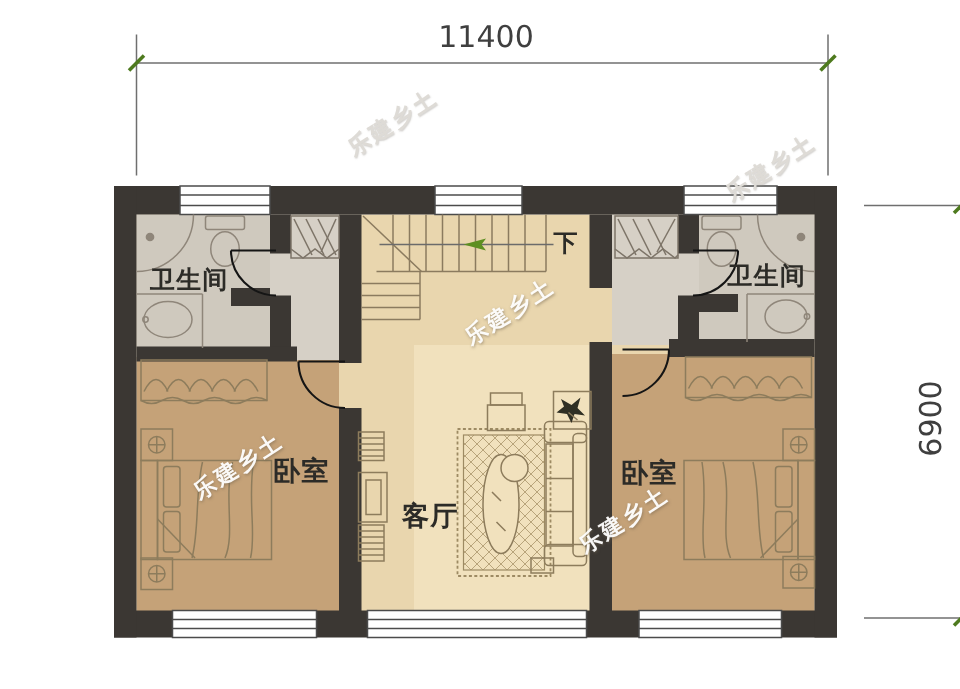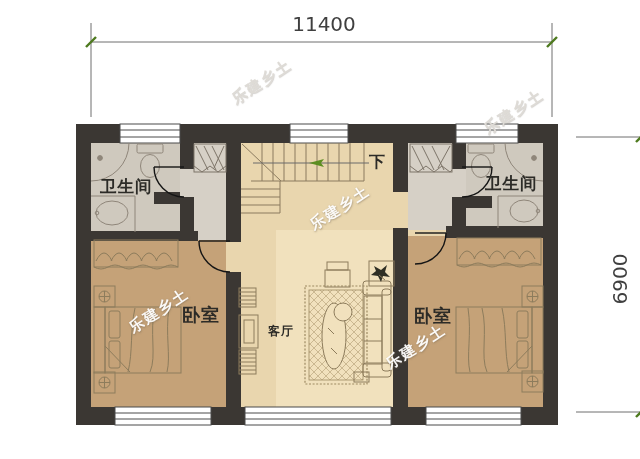--- a/index.html
+++ b/index.html
@@ -293,21 +293,21 @@
     </g>
   </svg>
 
   <div class="dim-label" style="left:246px;top:14px;width:80px;text-align:center;">11400</div>
   <div class="dim-label" style="left:582px;top:279px;transform:translate(-50%,-50%) rotate(-90deg);">6900</div>
 
   <div class="room-label" style="left:62px;top:179px;font-size:16.5px;">卫生间</div>
   <div class="room-label" style="left:447px;top:176px;font-size:16.5px;">卫生间</div>
   <div class="room-label" style="left:144px;top:306px;font-size:18px;">卧室</div>
   <div class="room-label" style="left:376px;top:307px;font-size:18px;">卧室</div>
-  <div class="room-label" style="left:230px;top:325px;font-size:12px;text-align:right;">客厅</div>
+  <div class="room-label" style="left:230px;top:336px;font-size:18px;text-align:right;">客厅</div>
   <div class="room-label" style="left:331px;top:154px;font-size:16px;">下</div>
 
   <div class="wm wm-gray" style="left:224px;top:82px;transform:translate(-50%,-50%) rotate(-33deg);">乐建乡土</div>
   <div class="wm wm-gray" style="left:476px;top:112px;transform:translate(-50%,-50%) rotate(-33deg);">乐建乡土</div>
   <div class="wm wm-white" style="left:302px;top:208px;transform:translate(-50%,-50%) rotate(-33deg);">乐建乡土</div>
   <div class="wm wm-white" style="left:121px;top:311px;transform:translate(-50%,-50%) rotate(-33deg);">乐建乡土</div>
   <div class="wm wm-white" style="left:378px;top:347px;transform:translate(-50%,-50%) rotate(-33deg);">乐建乡土</div>
 
 </div>
 

